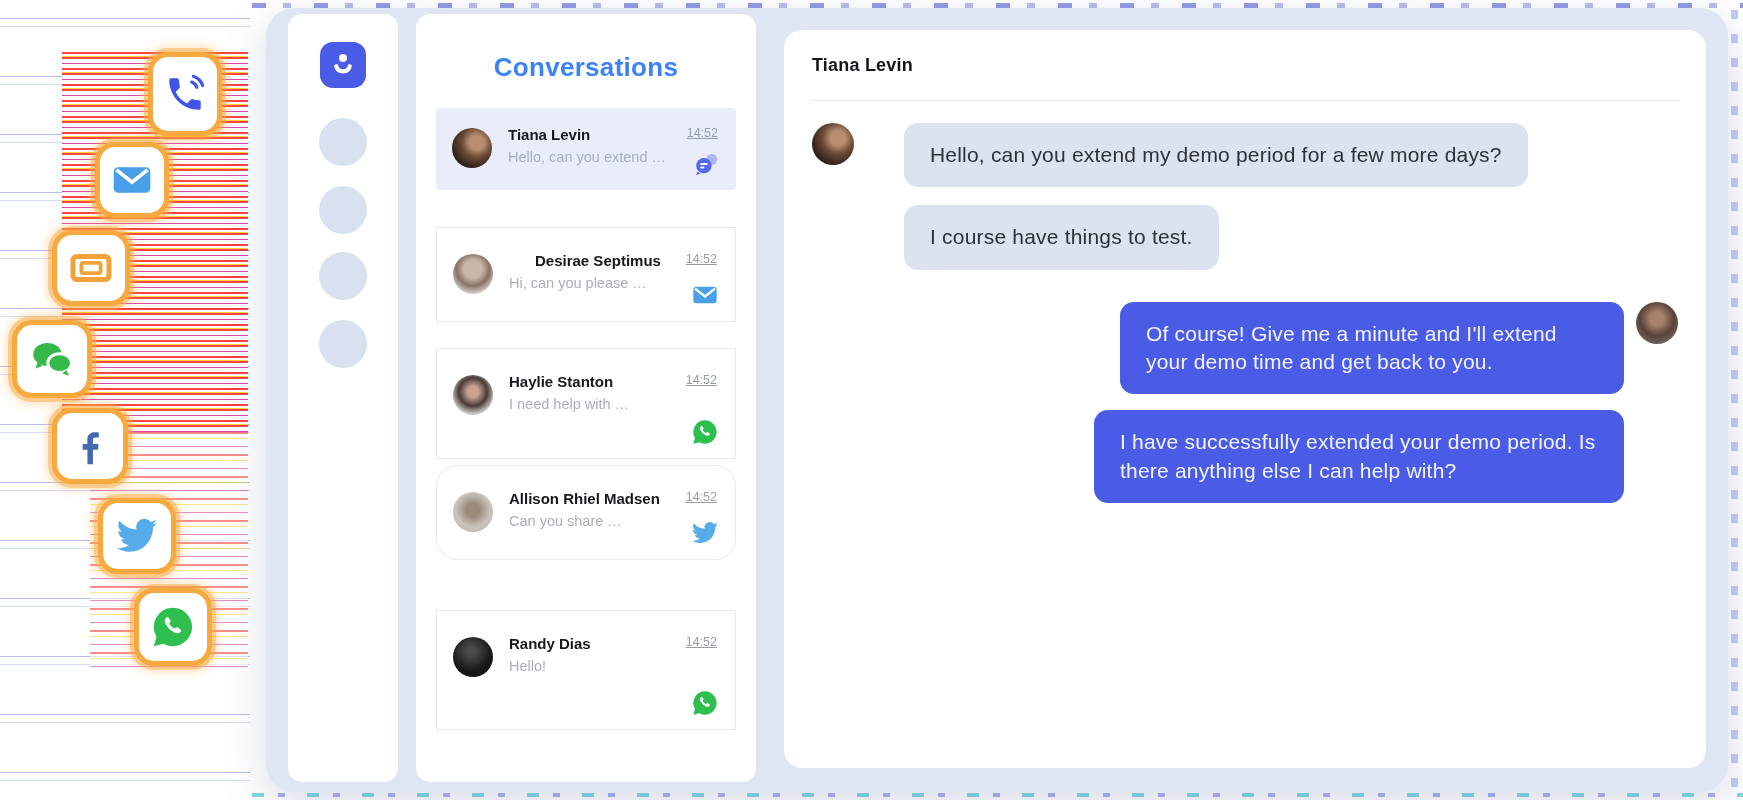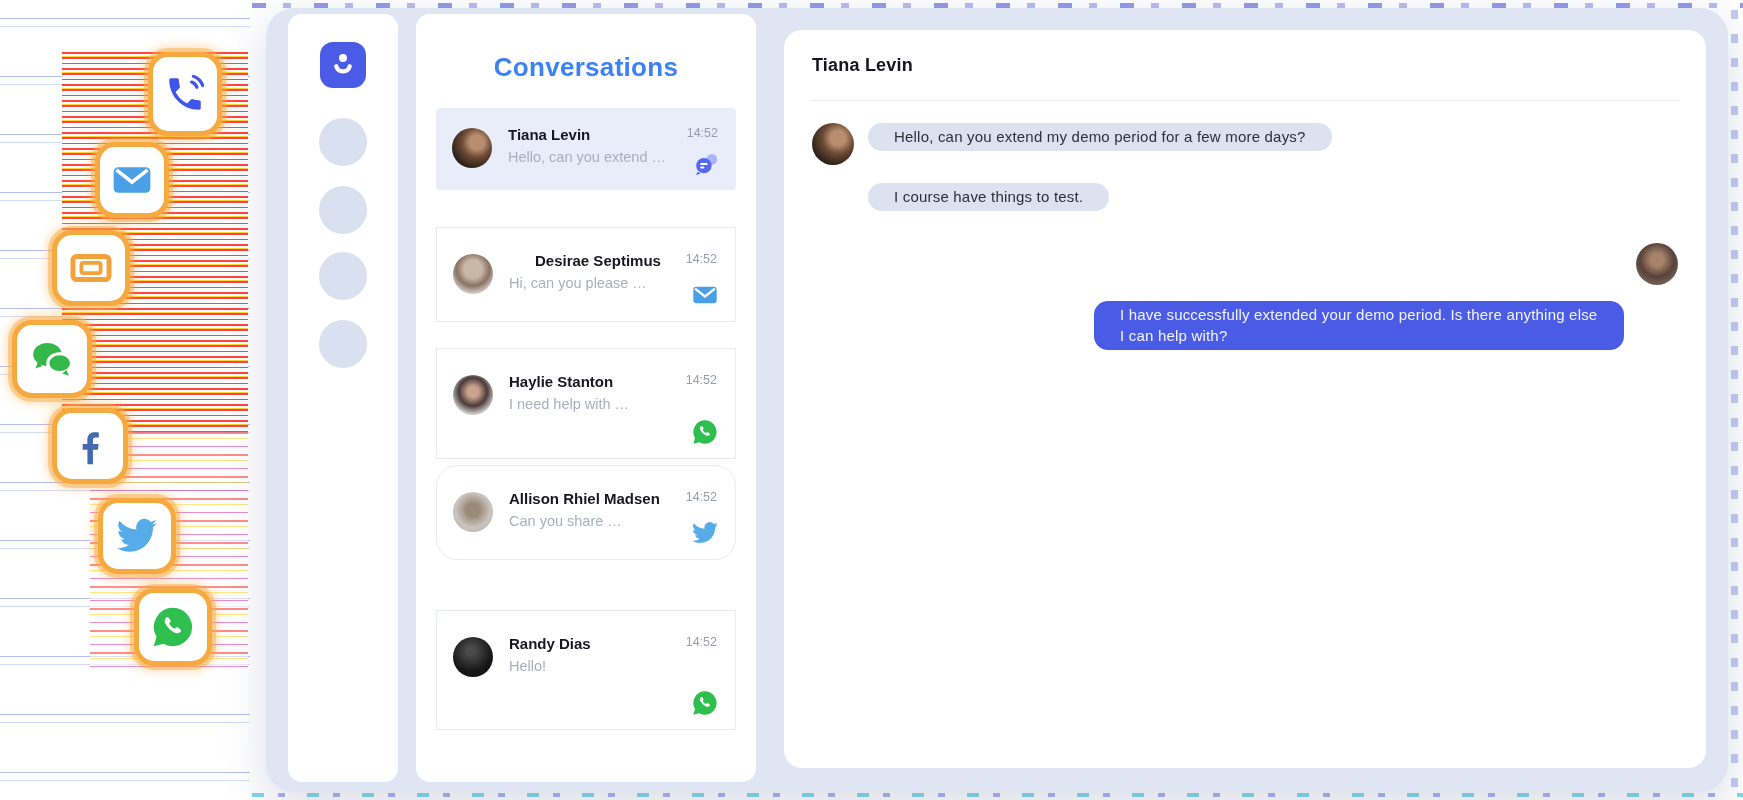--- a/index.html
+++ b/index.html
@@ -52,36 +52,36 @@
   .conversations-card{left:150px;top:6px;width:340px;height:768px;border-radius:14px;}
   .conv-title{position:absolute;left:0;right:0;top:38px;text-align:center;
               font-size:26px;font-weight:bold;color:#3b82f6;letter-spacing:.3px;}
   .conv-item{position:absolute;left:20px;width:300px;background:#fff;
              border:1px solid #e7eaf2;box-sizing:border-box;}
   .conv-item.selected{background:#e9edfa;border:none;border-radius:4px;}
   .avatar{border-radius:50%;display:inline-block;}
   .conv-avatar{position:absolute;left:16px;width:40px;height:40px;}
   .conv-name{position:absolute;left:72px;font-size:15px;font-weight:bold;color:#17171f;}
   .conv-preview{position:absolute;left:72px;font-size:14.5px;color:#a9aebc;}
-  .conv-time{position:absolute;right:18px;font-size:12.5px;color:#969ca9;}
+  .conv-time{position:absolute;right:18px;font-size:12.5px;color:#969ca9;text-decoration:underline;}
   .conv-channel{position:absolute;right:16px;bottom:12px;width:28px;height:28px;}
   .conv-channel svg{width:28px;height:28px;display:block;}
 
   .chat-card{left:518px;top:22px;width:922px;height:738px;border-radius:18px;}
   .chat-header{position:absolute;left:28px;top:0;right:28px;height:70px;
                display:flex;align-items:center;font-size:18px;font-weight:bold;
                color:#15151d;letter-spacing:.2px;}
   .chat-divider{position:absolute;left:26px;right:26px;top:70px;height:1px;
                 background:#e9ebf3;}
   .messages{position:absolute;left:0;right:0;top:71px;bottom:0;
             padding:22px 28px;box-sizing:border-box;}
   .msg-row{display:flex;align-items:flex-start;}
   .msg-avatar{width:42px;height:42px;flex:0 0 42px;}
-  .bubble{border-radius:14px;padding:4px 26px;font-size:15px;line-height:1.35;
-          letter-spacing:.2px;}
+  .bubble{border-radius:14px;padding:18px 26px;font-size:21px;line-height:1.35;
+          letter-spacing:.2px;margin-left:36px;}
   .bubble.in{background:#dde2f1;color:#2e3038;}
   .bubble.out{background:#4a5ce6;color:#f2f4ff;}
   .row-1{gap:14px;}
   .row-2{margin-left:56px;margin-top:18px;}
   .row-3{margin-top:32px;justify-content:flex-end;gap:12px;}
   .row-4{margin-top:16px;justify-content:flex-end;padding-right:54px;}
   .b-out-1{max-width:452px;}
   .b-out-2{max-width:478px;}
 
   
@@ -256,20 +256,21 @@
 
       <div class="messages">
         <div class="msg-row row-1">
           <span class="avatar msg-avatar av-tiana"></span>
           <div class="bubble in">Hello, can you  extend my demo period for a few more days?</div>
         </div>
         <div class="msg-row row-2">
           <div class="bubble in">I course have things to test.</div>
         </div>
         <div class="msg-row row-3">
+          <div class="bubble out b-out-1">Of course! Give me a minute and I'll extend your demo time and get back to you.</div>
           <span class="avatar msg-avatar av-agent"></span>
         </div>
         <div class="msg-row row-4">
           <div class="bubble out b-out-2">I have successfully extended your demo period. Is there anything else I can help with?</div>
         </div>
       </div>
     </div>
 
   </div>
 </div>

